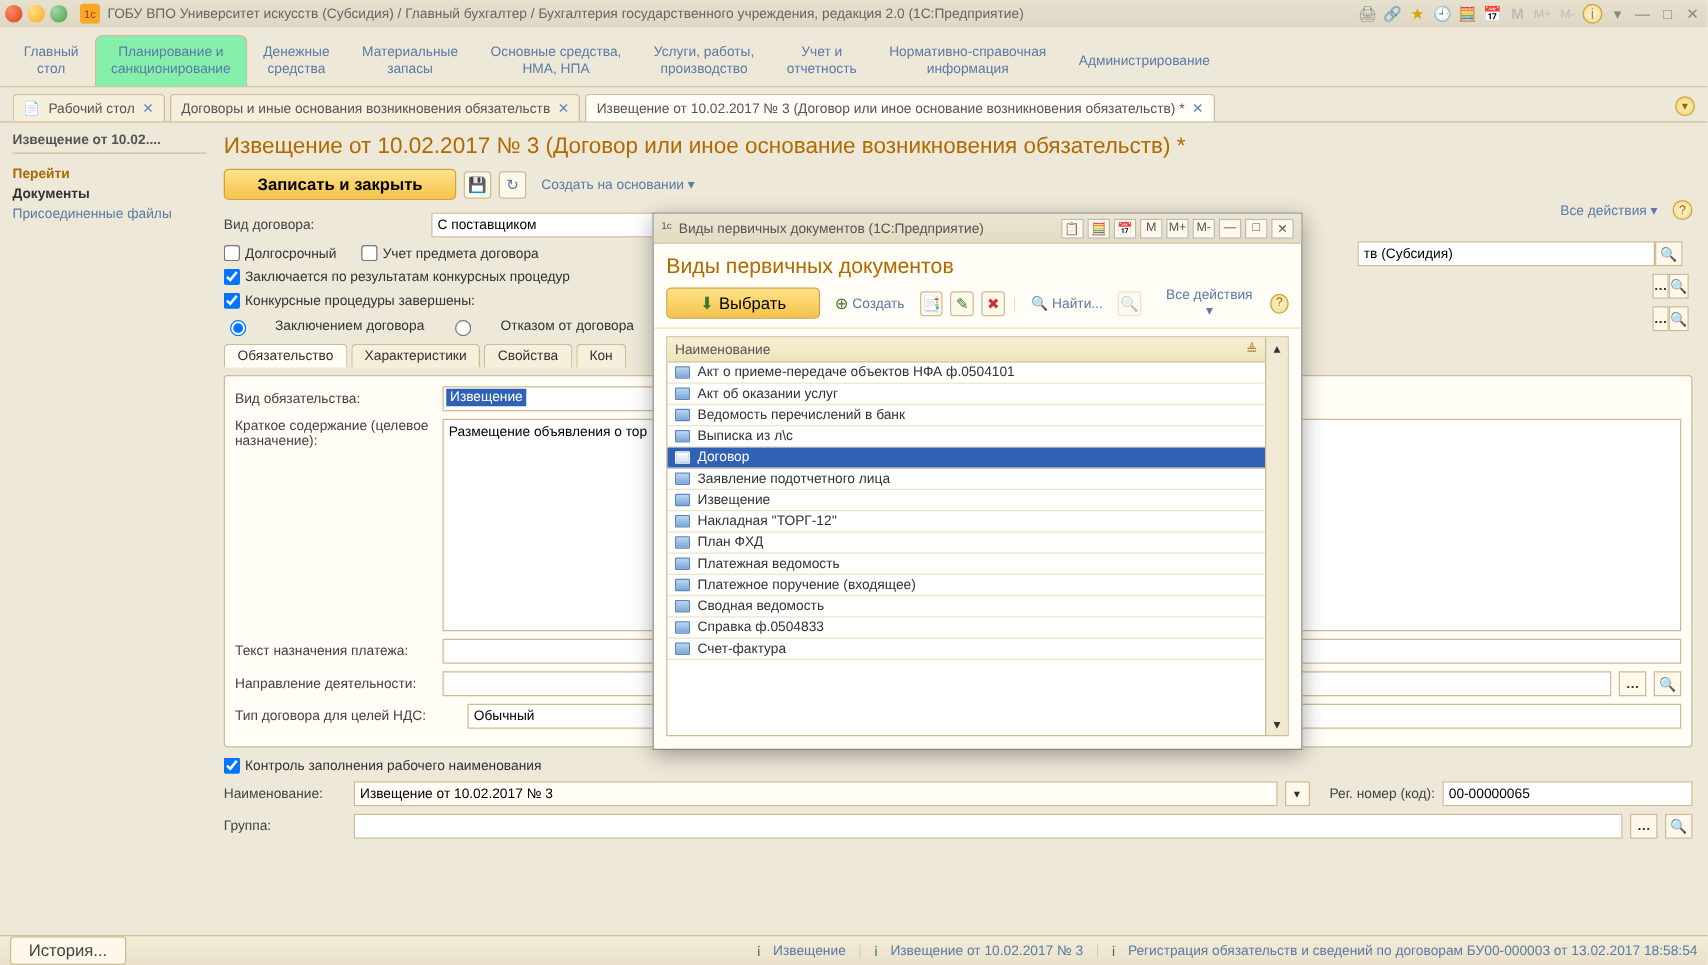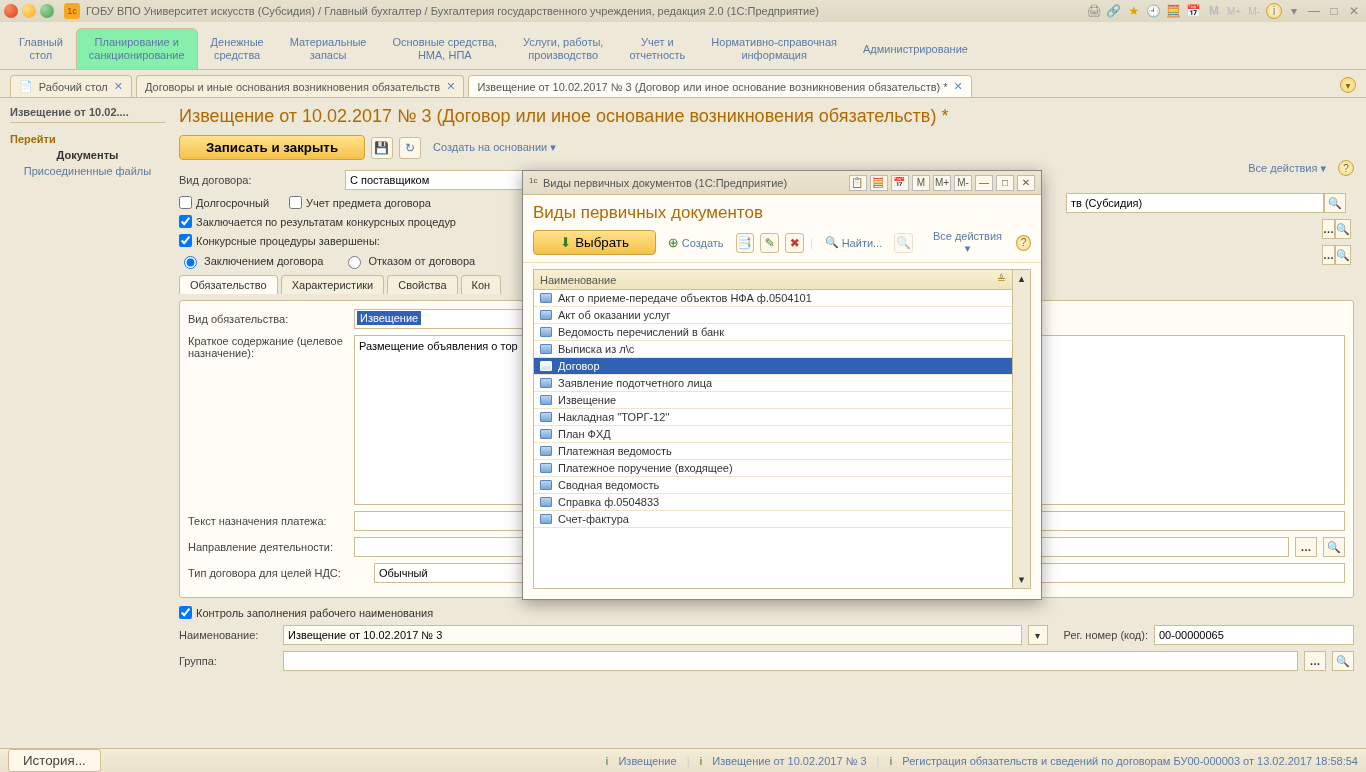--- a/index.html
+++ b/index.html
@@ -16,34 +16,34 @@
   .mtab { padding: 8px 12px; text-align:center; color:#5b7aa6; font-size:11px; line-height:13px; display:flex; flex-direction:column; justify-content:center; border:1px solid transparent; border-bottom:none; margin-top:6px; border-radius:6px 6px 0 0; cursor:pointer; }
   .mtab.active { background:#86efac; border-color:#cdbc94; color:#5b7aa6; }
   .doc-tabs { height:28px; display:flex; align-items:flex-end; padding:0 10px; gap:4px; border-bottom:1px solid #cdbc94; background:#eee8d8; }
   .dtab { background:#f5efdc; border:1px solid #cdbc94; border-bottom:none; border-radius:4px 4px 0 0; padding:4px 8px; display:flex; align-items:center; gap:6px; font-size:11px; color:#555; cursor:pointer; }
   .dtab.active { background:#fffdf5; }
   .dtab .close { color:#5a8ac6; font-size:11px; cursor:pointer; }
   .content-row { display:flex; height: calc(772px - 22px - 48px - 28px - 24px); }
   .sidebar { width: 175px; padding: 8px 10px; color:#5b7aa6; }
   .sidebar .hdr { font-weight:bold; color:#555; margin-bottom:6px; border-bottom:1px solid #cdbc94; padding-bottom:4px; }
   .sidebar .sec { color:#a86a00; font-weight:bold; margin:10px 0 4px; }
-  .sidebar .item { margin:4px 0; cursor:pointer;text-align:center; }
+  .sidebar .item { margin:4px 0; cursor:pointer; }
   .main { flex:1; padding: 8px 12px 0 4px; }
   .htitle { color:#b06a00; font-size:18px; margin-bottom:8px; }
   .toolbar { display:flex; align-items:center; gap:6px; margin-bottom:10px; }
   .btn-yel { background:linear-gradient(#ffe28a,#f5c24a); border:1px solid #caa33f; border-radius:4px; padding:4px 26px; font-weight:bold; cursor:pointer; }
   .icon-btn { width:22px; height:22px; border:1px solid #cdbc94; border-radius:3px; display:flex; align-items:center; justify-content:center; background:#fdf8e9; cursor:pointer; font-size:12px; color:#5b7aa6; }
   .ddown { background:none; border:none; color:#5b7aa6; cursor:pointer; font-size:11px; }
   .form-row { display:flex; align-items:center; margin-bottom:6px; gap:6px; }
   .form-row label { width:160px; color:#444; }
   .inp { border:1px solid #cdbc94; background:#fff; padding:2px 4px; font-size:11px; height:20px; }
   .inp.readonly { background:#fffdf5; }
   .check { display:flex; align-items:center; gap:4px; margin-right:14px; }
   .check input { margin:0; }
-  .radio { display:flex; align-items:center; gap:4px; margin-right:14px; }
+  .radio { display:flex; align-items:center; gap:20px; margin-right:14px; }
   .tabs2 { display:flex; gap:3px; margin:6px 0; }
   .tab2 { border:1px solid #cdbc94; border-bottom:none; padding:3px 10px; border-radius:4px 4px 0 0; background:#f5efdc; font-size:11px; cursor:pointer; }
   .tab2.active { background:#fffdf5; }
   .panel-inner { border:1px solid #cdbc94; border-radius:3px; padding:8px; background:#fffdf5; }
   .sel-text { background:#3161b5; color:#fff; padding:1px 3px; }
   .textarea-row { display:flex; gap:6px; margin:6px 0; }
   .textarea-row .lbl { width:160px; color:#444; }
   .textarea-row textarea { flex:1; height:170px; border:1px solid #cdbc94; resize:none; font-size:11px; padding:4px; }
   .inp-btn { width:20px; height:20px; border:1px solid #cdbc94; background:#fdf8e9; display:flex; align-items:center; justify-content:center; cursor:pointer; font-size:10px; }
   .statusbar { position:absolute; bottom:0; left:0; right:0; height:24px; background:linear-gradient(#f3ecd8,#e9e1ca); border-top:1px solid #cdbc94; display:flex; align-items:center; padding:0 8px; gap:10px; color:#5b7aa6; font-size:11px; }
@@ -58,21 +58,21 @@
   .dialog .grid { flex:1; margin:6px 10px 10px; border:1px solid #cdbc94; background:#fff; display:flex;justify-content:center; }
   .dialog .grid .gbody { flex:1; }
   .dialog .grid .scrollbar { width:18px; background:#f0e9d3; border-left:1px solid #cdbc94; display:flex; flex-direction:column; align-items:center; padding:2px; }
   .dialog .gh { background:linear-gradient(#f7efd4,#efe4bb); border-bottom:1px solid #cdbc94; padding:3px 6px; display:flex; align-items:center; color:#555; }
   .dialog .grow { border-bottom:1px solid #eee4c8; padding:2px 6px; display:flex; align-items:center; gap:6px; cursor:pointer; }
   .dialog .grow.sel { background:#3161b5; color:#fff; }
   .dialog .gic { width:12px; height:10px; background:linear-gradient(#bcd6f3,#7aa7d6); border:1px solid #5a87b8; border-radius:1px; }
   .dialog .grow.sel .gic { background:linear-gradient(#fff,#cde0f5); border-color:#fff; }
   .help-circ { width:16px; height:16px; border:1px solid #caa33f; border-radius:50%; background:radial-gradient(#fff6d8,#f5d77d); display:flex; align-items:center; justify-content:center; font-size:10px; color:#946a00; cursor:pointer; }
   .right-info { position:absolute; right:12px; top:160px; display:flex; align-items:center; gap:6px; color:#5b7aa6; }
-  .field-right-org { position:absolute; right:20px; top:193px; width:280px; height:20px; display:flex;align-items:center; }
+  .field-right-org { position:absolute; right:20px; top:193px; width:260px; height:20px; display:flex;align-items:center; }
   .field-right-dots { position:absolute; right:20px; width:24px; height:20px; display:flex; }
   .dots-btn { border:1px solid #cdbc94; background:#fdf8e9; width:22px; height:20px; display:flex; align-items:center; justify-content:center; cursor:pointer; font-weight:bold; }
   .q-btn { border:1px solid #cdbc94; background:#fdf8e9; width:22px; height:20px; display:flex; align-items:center; justify-content:center; cursor:pointer; }
 </style>
 </head>
 <body>
 
 <div class="titlebar">
   <span class="win-btn wb-red"></span>
   <span class="win-btn wb-yel"></span>

